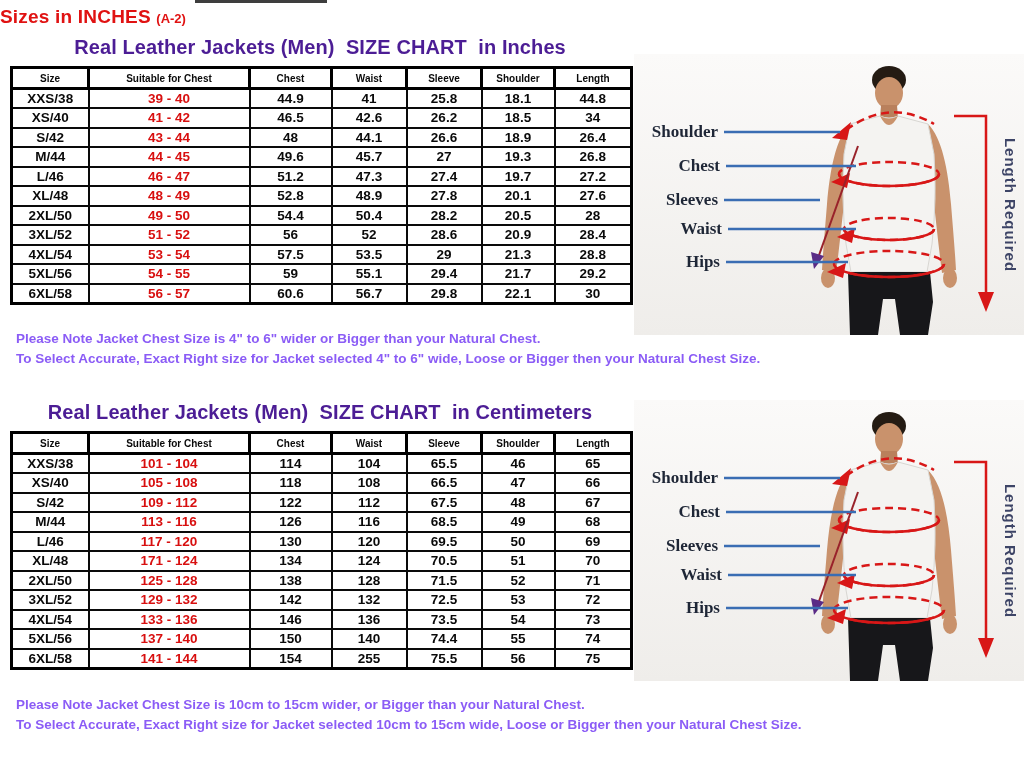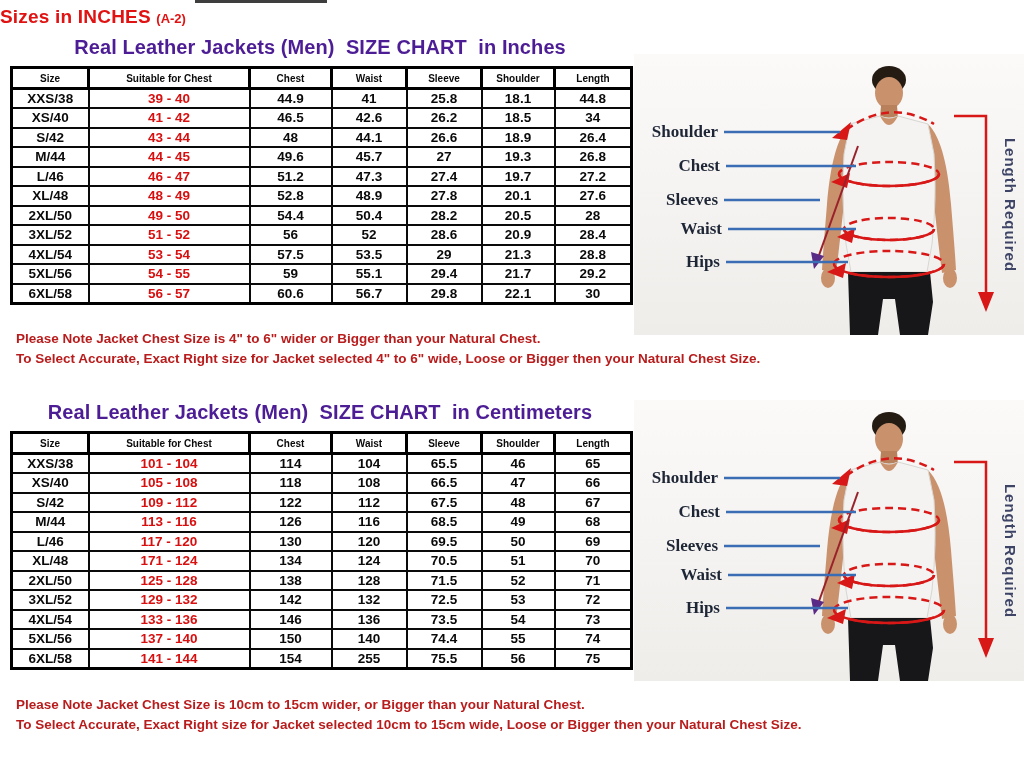--- a/index.html
+++ b/index.html
@@ -25,21 +25,21 @@
 
   table.size-table{position:absolute;left:10px;width:620px;border-collapse:collapse;table-layout:fixed;border:3px solid #000;}
   table.size-table th{border:3px solid #000;font-size:10px;font-weight:bold;height:21px;color:#0a0a0a;background:#fff;}
   table.size-table td{border:2px solid #0a0a0a;text-align:center;font-size:13.5px;font-weight:bold;height:19.5px;color:#0a0a0a;background:#fff;padding:0;}
   table.size-table td.red{color:var(--range-red);}
   table.size-table col.c1{width:77px;} table.size-table col.c2{width:161px;}
   table.size-table col.c3{width:82px;} table.size-table col.c4{width:75px;}
   table.size-table col.c5{width:75px;} table.size-table col.c6{width:73px;}
   table.size-table col.c7{width:77px;}
 
-  .note{position:absolute;left:16px;font-size:13.5px;font-weight:bold;color:#b91c1c;white-space:pre;}
+  .note{position:absolute;left:16px;font-size:13.5px;font-weight:bold;color:#8b5cf6;white-space:pre;}
 
   .figure-wrap{position:absolute;width:390px;}
   .figure-wrap svg{display:block;width:100%;height:100%;}
   .fig-label{font-family:"Liberation Serif",serif;font-weight:bold;font-size:17px;fill:var(--label-ink);}
   .length-label{font-family:"Liberation Sans",sans-serif;font-weight:bold;font-size:15px;fill:var(--length-text);letter-spacing:1px;}
 </style>
 </head>
 <body>
 
 <div class="canvas">

